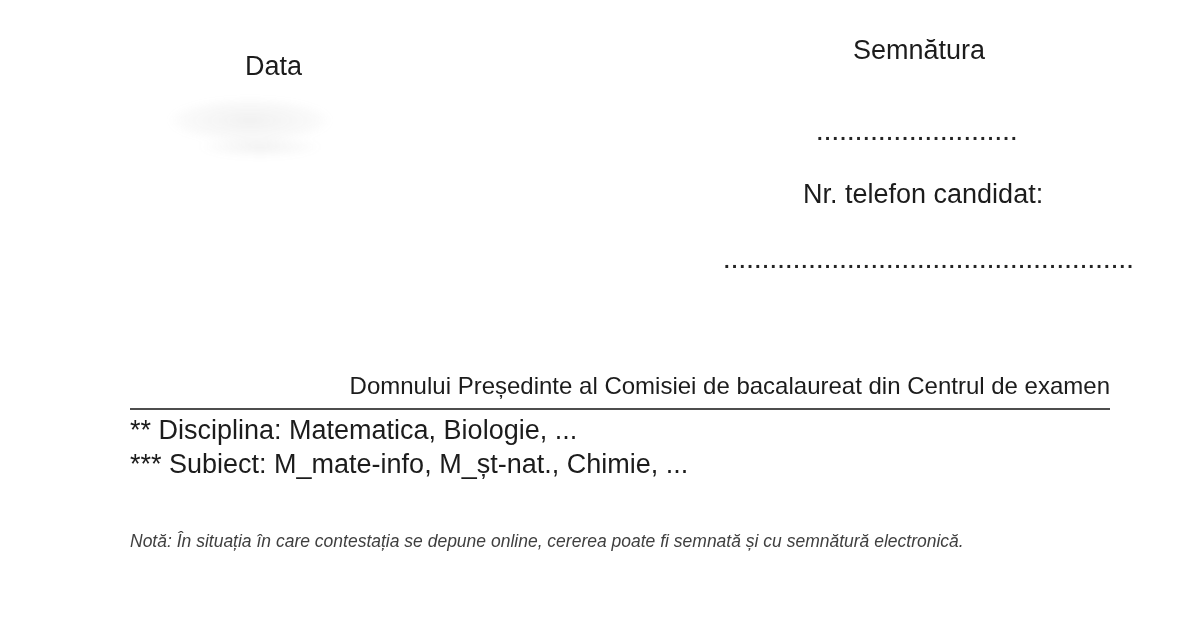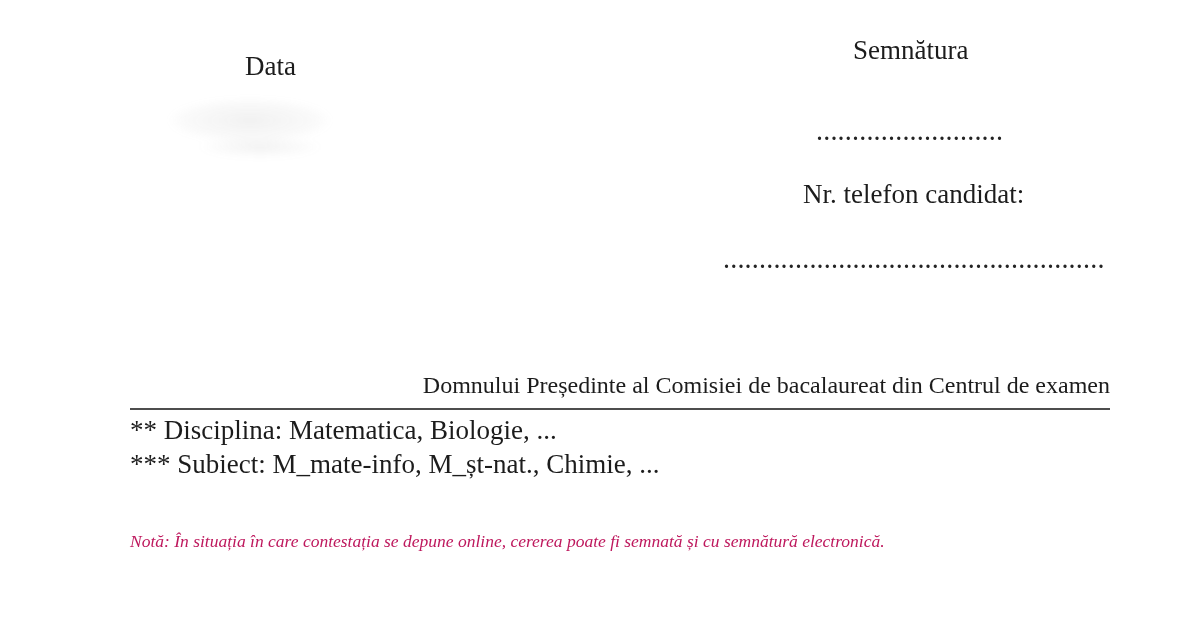--- a/index.html
+++ b/index.html
@@ -5,21 +5,21 @@
   html, body {
     margin: 0;
     padding: 0;
     background: #ffffff;
   }
   .page {
     position: relative;
     width: 1200px;
     height: 630px;
     background: #ffffff;
-    font-family: Liberation Serif, serif;
+    font-family: Liberation Sans, sans-serif;
     color: #1c1c1c;
     overflow: hidden;
   }
   .label {
     position: absolute;
     font-size: 27px;
     line-height: 1.1;
     color: #1c1c1c;
     white-space: nowrap;
   }
@@ -82,21 +82,21 @@
     color: #1c1c1c;
     white-space: nowrap;
   }
   .note {
     position: absolute;
     left: 130px;
     top: 531px;
     width: 830px;
     font-size: 17.5px;
     font-style: italic;
-    color: #be185d;
+    color: #404040;
     white-space: nowrap;
   }
 </style>
 </head>
 <body>
 
 <div class="page">
 
   <div class="label date-label">Data</div>
 

